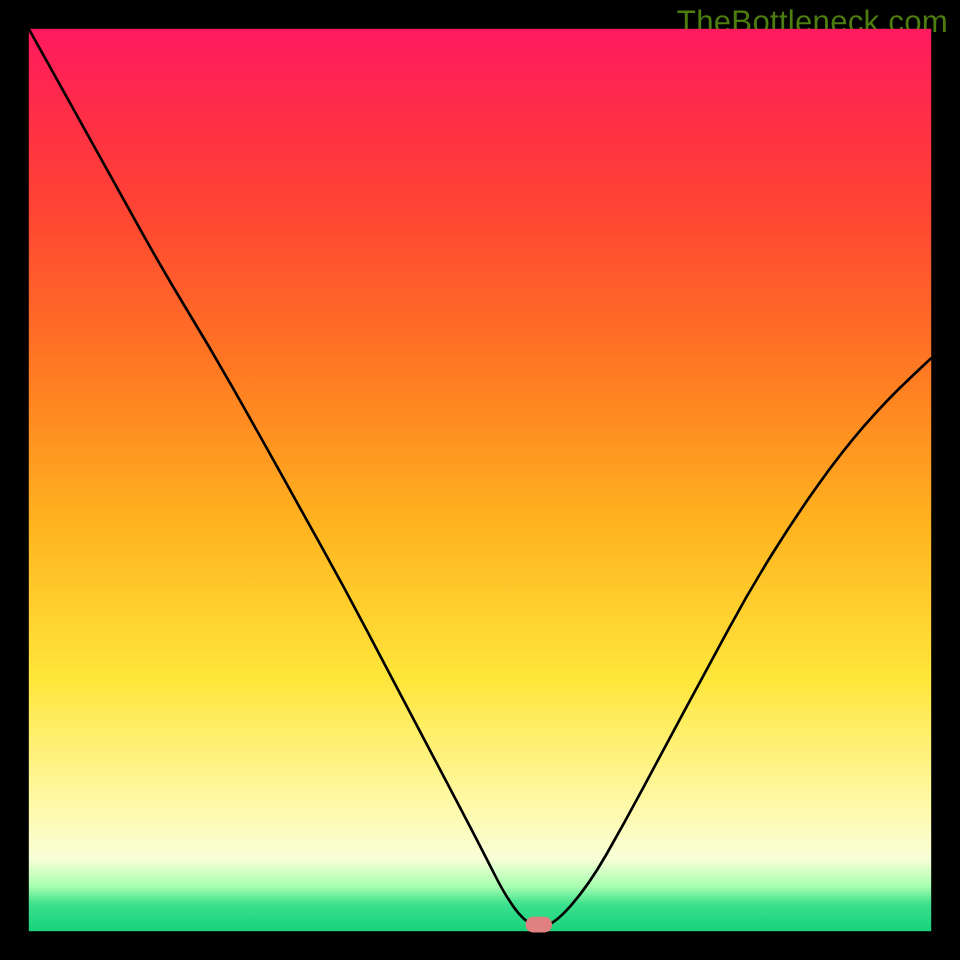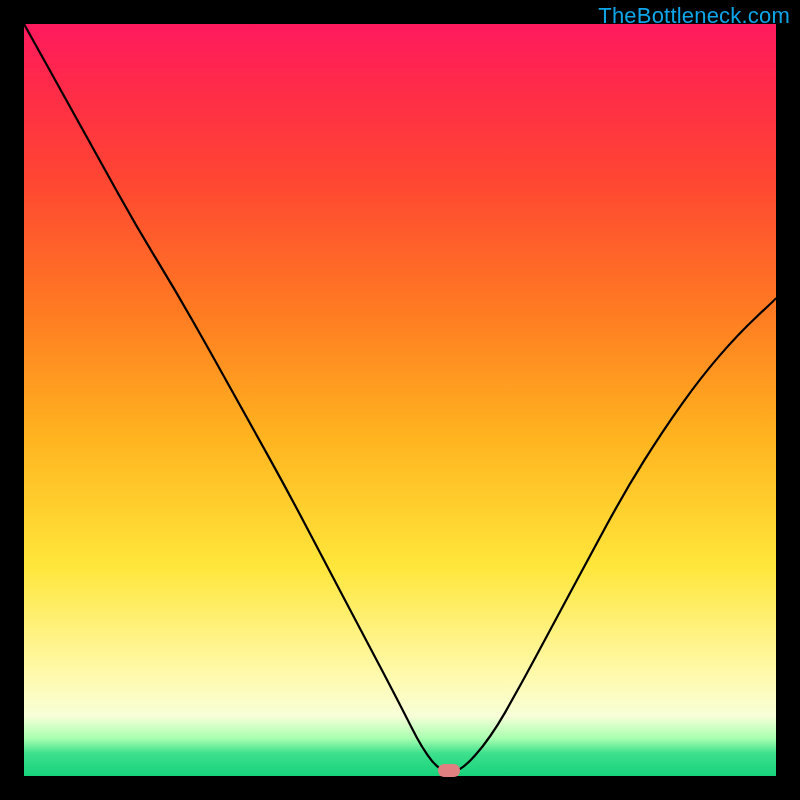--- a/index.html
+++ b/index.html
@@ -38,22 +38,22 @@
       #a8ffb0 95%,
       #3de08d 97%,
       #17d27a 100%
     );
   }
   .watermark {
     position: absolute;
     top: 3px;
     right: 10px;
     font-family: Arial, Helvetica, sans-serif;
-    font-size: 22px;
-    color: #0ea5e9;
+    font-size: 26px;
+    color: #4d7c0f;
     font-weight: 500;
     letter-spacing: 0.2px;
   }
   svg.curve {
     position: absolute;
     left: 0;
     top: 0;
     width: 752px;
     height: 752px;
     overflow: visible;

